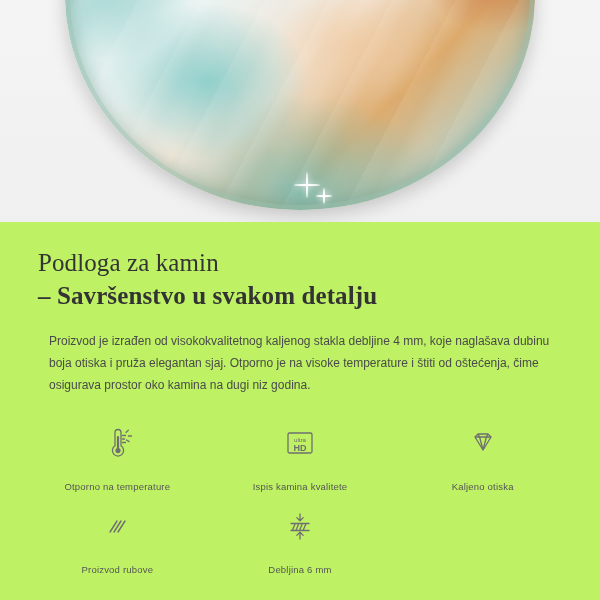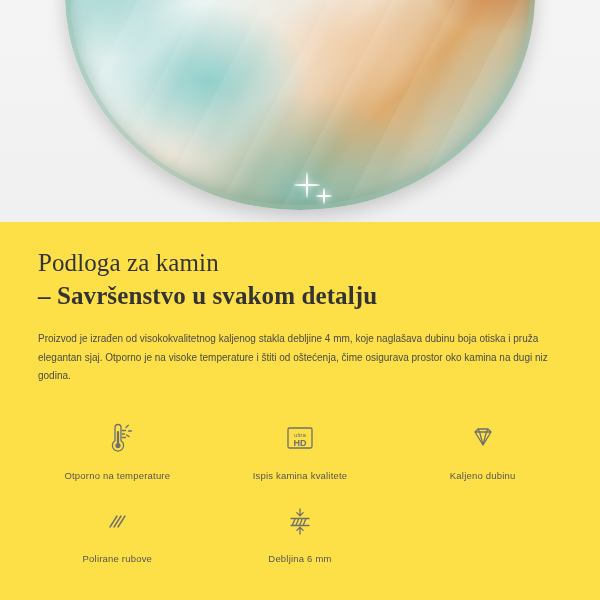--- a/index.html
+++ b/index.html
@@ -11,21 +11,21 @@
     height: 600px;
     overflow: hidden;
     background: #ffffff;
     font-family: "Liberation Sans", sans-serif;
     color: #3a3a3a;
   }
   .page {
     position: relative;
     width: 600px;
     height: 600px;
-    background: #fde047;
+    background: #bef264;
     box-sizing: border-box;
   }
 
   
   .hero {
     position: relative;
     width: 600px;
     height: 222px;
     overflow: hidden;
     background: #f2f2f2;
@@ -108,24 +108,24 @@
     font-family: "Liberation Serif", serif;
     font-size: 25px;
     line-height: 1.32;
     font-weight: 400;
     color: #333333;
     margin: 0 0 18px 0;
     letter-spacing: 0.1px;
   }
   .headline .line2 { display: block; font-weight: bold; }
   .body-copy {
-    font-size: 10px;
+    font-size: 12px;
     line-height: 1.85;
     color: #4a4a4a;
-    margin: 0;
+    margin: 11px;
     max-width: 528px;
   }
 
   
   .features {
     margin-top: 26px;
     padding: 0 26px;
     display: grid;
     grid-template-columns: repeat(3, 1fr);
     row-gap: 14px;
@@ -133,21 +133,21 @@
   .feature {
     display: flex;
     flex-direction: column;
     align-items: center;
     text-align: center;
   }
   .feature-icon {
     width: 52px;
     height: 52px;
     display: flex;
-    align-items: center;
+    align-items: flex-start;
     justify-content: center;
     color: #6f6f6f;
   }
   .feature-label {
     margin-top: 6px;
     font-size: 9.5px;
     color: #555555;
     letter-spacing: 0.2px;
   }
 </style>
@@ -204,30 +204,30 @@
 
     <div class="feature">
       <div class="feature-icon">
         <svg width="40" height="40" viewBox="0 0 40 40" fill="none" stroke="#6f6f6f" stroke-width="1.3" stroke-linejoin="round">
           <path d="M12 14h16l-8 13-8-13z"></path>
           <path d="M12 14l3-3h10l3 3"></path>
           <path d="M15 11l1.6 3M25 11l-1.6 3"></path>
           <path d="M16.6 14L20 27M23.4 14L20 27"></path>
         </svg>
       </div>
-      <div class="feature-label">Kaljeno dubinu</div>
+      <div class="feature-label">Kaljeno otiska</div>
     </div>
 
     <div class="feature">
       <div class="feature-icon">
         <svg width="40" height="40" viewBox="0 0 40 40" fill="none" stroke="#6f6f6f" stroke-width="1.4" stroke-linecap="round">
           <path d="M13 26l7-11M17 26l7-11M21 26l7-11"></path>
         </svg>
       </div>
-      <div class="feature-label">Polirane rubove</div>
+      <div class="feature-label">Proizvod rubove</div>
     </div>
 
     <div class="feature">
       <div class="feature-icon">
         <svg width="40" height="40" viewBox="0 0 40 40" fill="none" stroke="#6f6f6f" stroke-width="1.3" stroke-linecap="round">
           <path d="M20 8v6M16.8 11.6L20 14.8l3.2-3.2"></path>
           <path d="M11 17.5h18M11 24.5h18"></path>
           <path d="M12.4 24.2l2.6-6.2M16 24.2l2.6-6.2M19.6 24.2l2.6-6.2M23.2 24.2l2.6-6.2"></path>
           <path d="M20 33v-6M16.8 29.4L20 26.2l3.2 3.2"></path>
         </svg>

